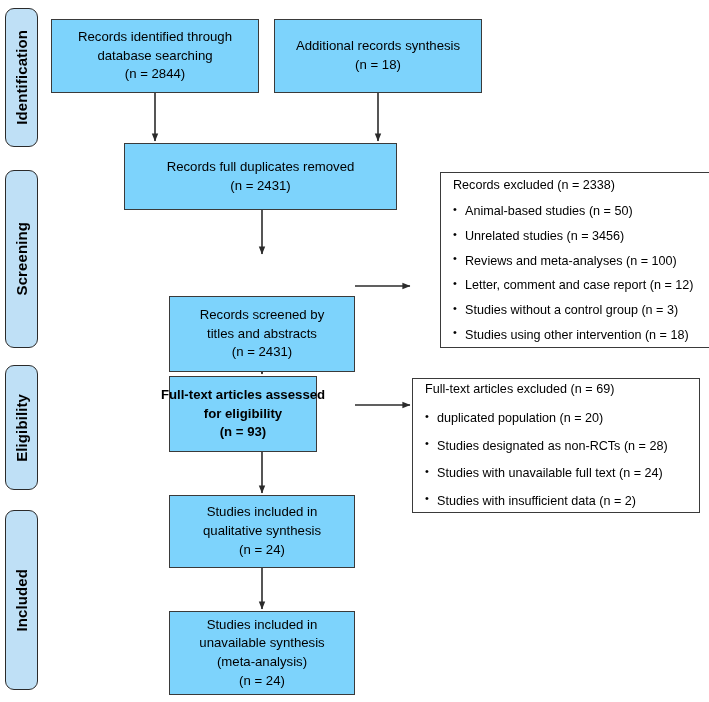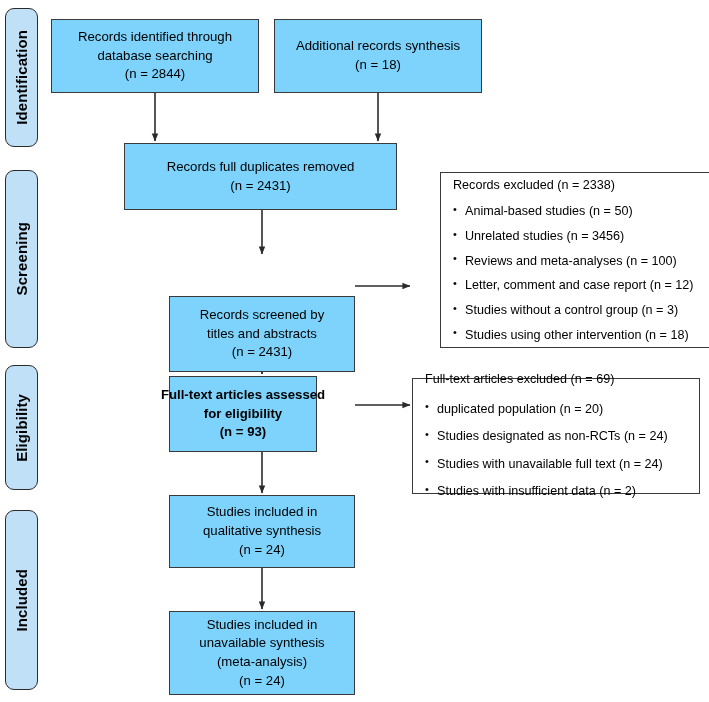--- a/index.html
+++ b/index.html
@@ -196,21 +196,21 @@
   <div class="excl-box" id="records-excluded-box" style="left:412px;top:172px;width:288px;height:176px;margin-left:28px;">
     <span class="excl-head">Records excluded (n = 2338)</span>
     <span class="excl-item">Animal-based studies (n = 50)</span>
     <span class="excl-item">Unrelated studies (n = 3456)</span>
     <span class="excl-item">Reviews and meta-analyses (n = 100)</span>
     <span class="excl-item">Letter, comment and case report (n = 12)</span>
     <span class="excl-item">Studies without a control group (n = 3)</span>
     <span class="excl-item">Studies using other intervention (n = 18)</span>
   </div>
 
-  <div class="excl-box" id="fulltext-excluded-box" style="left:412px;top:378px;width:288px;height:116px;">
+  <div class="excl-box" id="fulltext-excluded-box" style="left:412px;top:378px;width:288px;height:135px;">
     <span class="excl-head">Full-text articles excluded (n = 69)</span>
     <span class="excl-item">duplicated population (n = 20)</span>
-    <span class="excl-item">Studies designated as non-RCTs (n = 24)</span>
+    <span class="excl-item">Studies designated as non-RCTs (n = 28)</span>
     <span class="excl-item">Studies with unavailable full text (n = 24)</span>
     <span class="excl-item">Studies with insufficient data (n = 2)</span>
   </div>
 
 </div>
 
 </body></html>

